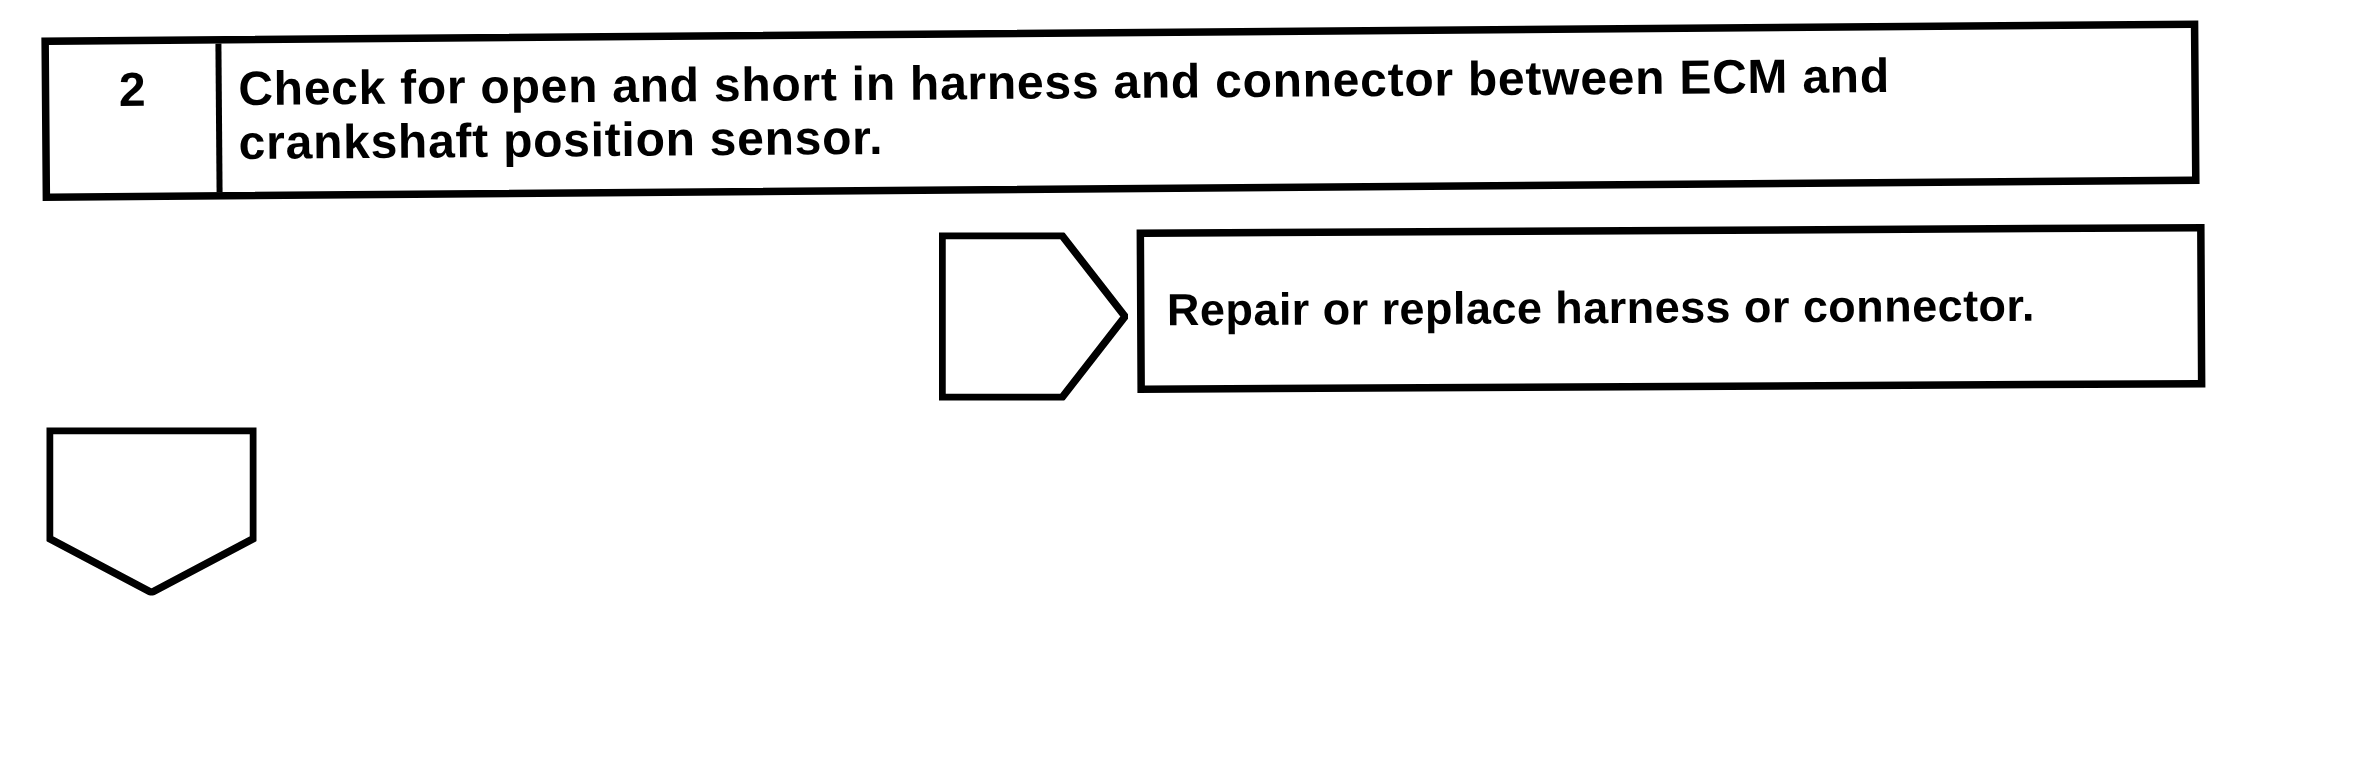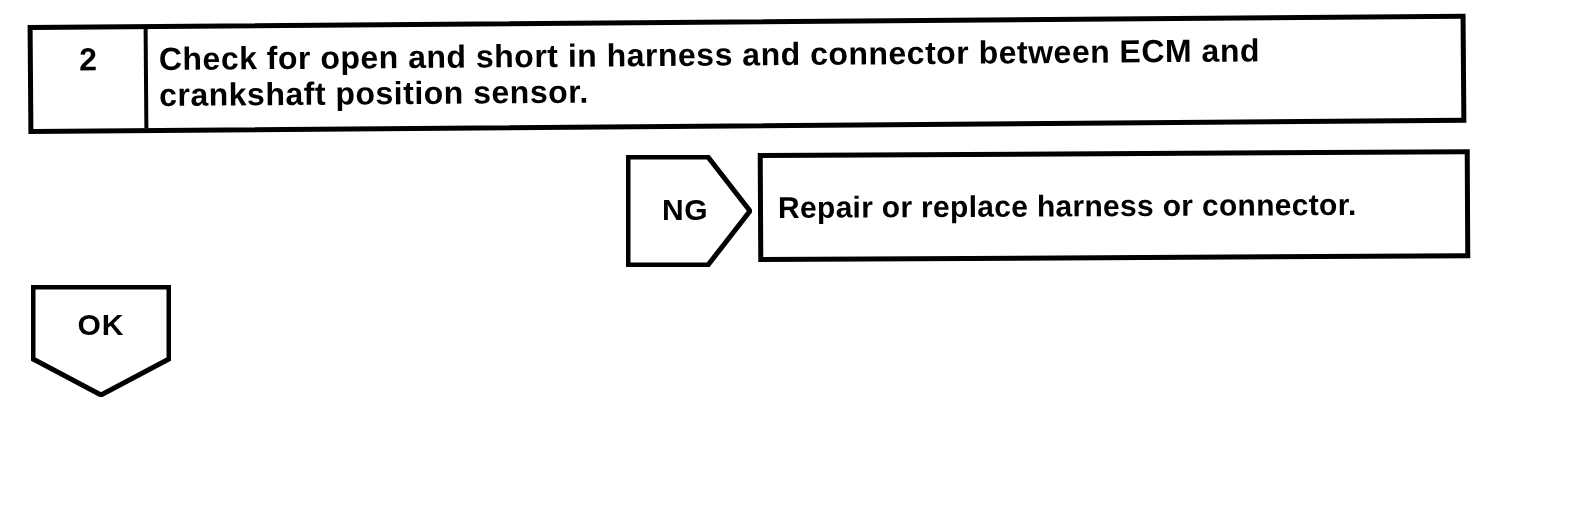--- a/index.html
+++ b/index.html
@@ -114,24 +114,22 @@
     <div class="step-num">2</div>
     <div class="step-text">
       <div>Check for open and short in harness and connector between ECM and</div>
       <div>crankshaft position sensor.</div>
     </div>
   </div>
 
   <svg class="ng-shape" width="126" height="112" viewBox="0 0 126 112">
     <polygon points="2,2 82,2 124,56 82,110 2,110" fill="#ffffff" stroke="#000000" stroke-width="5" stroke-linejoin="miter"></polygon>
   </svg>
-  <div class="ng-label">NG</div>
 
   <div class="action-box">
     <span>Repair or replace harness or connector.</span>
   </div>
 
   <svg class="ok-shape" width="140" height="112" viewBox="0 0 140 112">
     <polygon points="2,2 138,2 138,74 70,110 2,74" fill="#ffffff" stroke="#000000" stroke-width="5" stroke-linejoin="miter"></polygon>
   </svg>
-  <div class="ok-label">OK</div>
 
 </div>
 
 </body></html>

